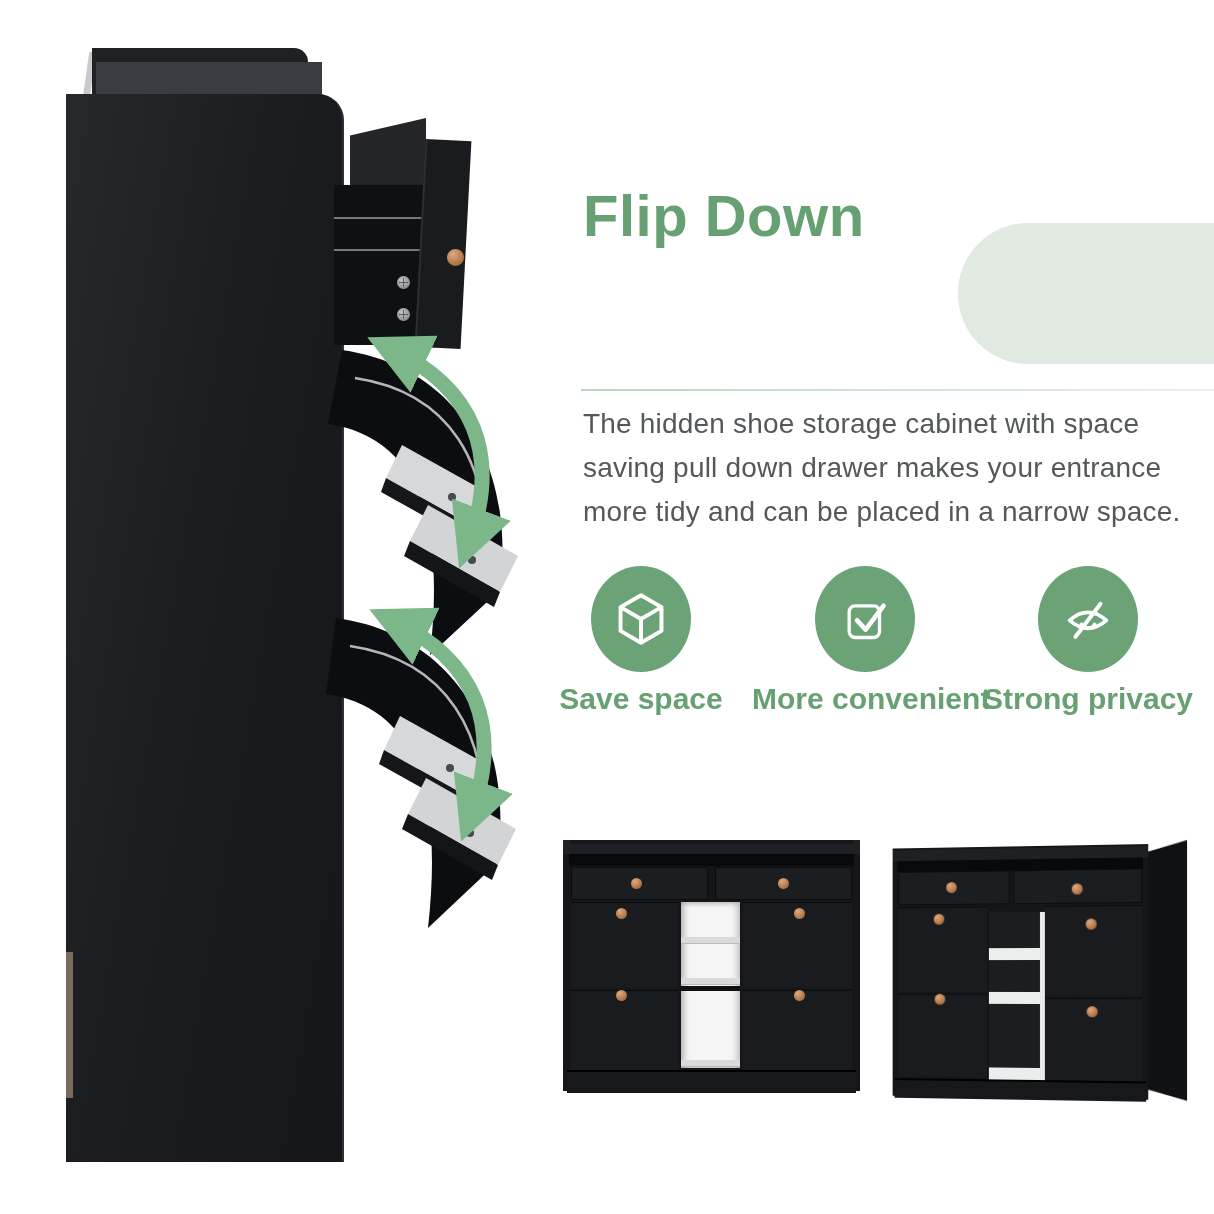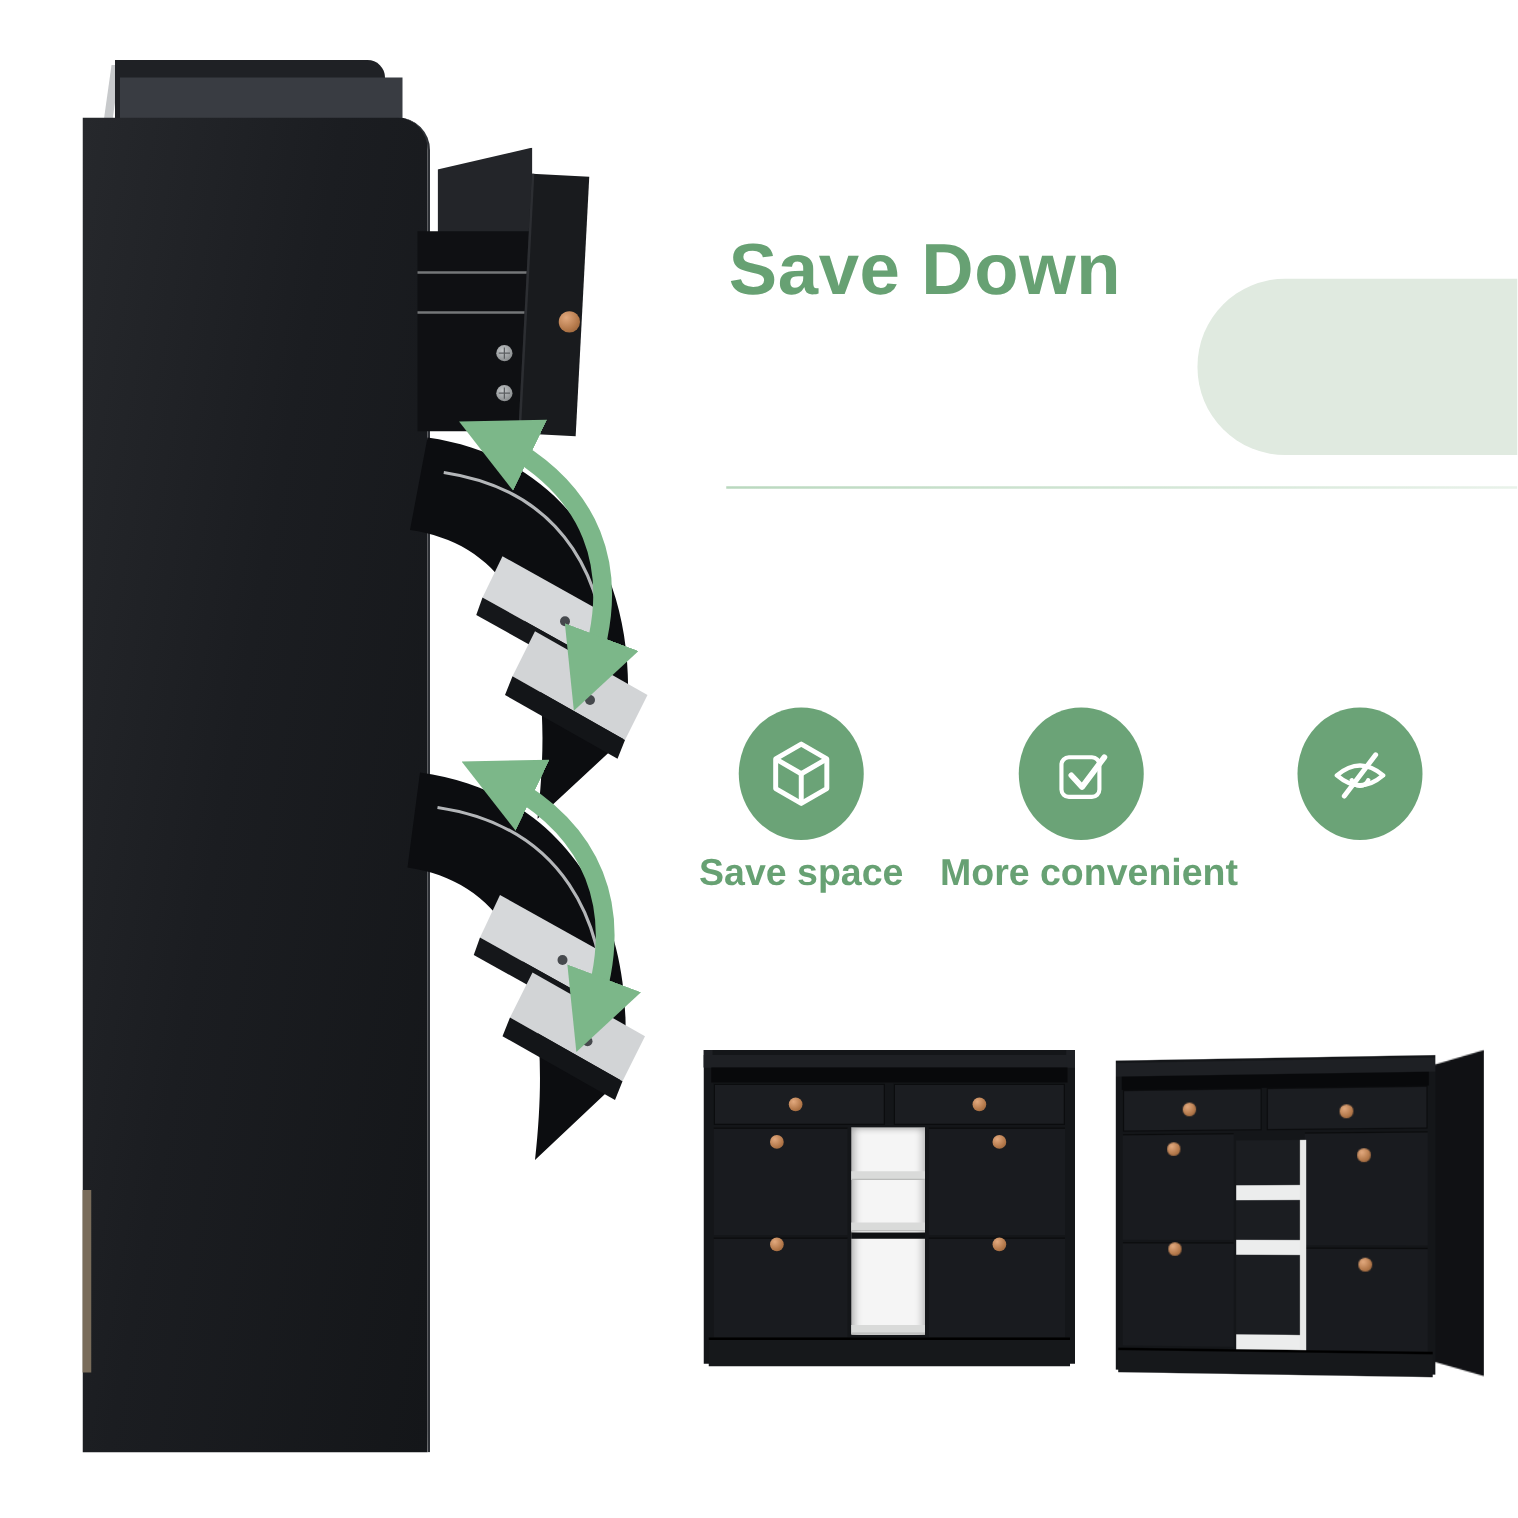--- a/index.html
+++ b/index.html
@@ -74,24 +74,25 @@
   .band{position:absolute;left:0;width:100%;height:12px;background:#eceded;}
 </style>
 </head>
 <body>
 
 <div class="canvas">
 
   <div class="pill"></div>
 
   <h1 class="headline">
-    <span style="display:block">Save Down</span>
+    <span style="display:block">Flip Down</span>
   </h1>
 
   <div class="divider"></div>
+  <p class="desc">The hidden shoe storage cabinet with space saving pull down drawer makes your entrance more tidy and can be placed in a narrow space.</p>
 
   <div class="feature f1">
     <div class="fcircle">
       <svg width="66" height="70" viewBox="0 0 100 100">
         <g fill="none" stroke="#ffffff" stroke-width="6" stroke-linejoin="round">
           <polygon points="50,14 81,32 81,68 50,86 19,68 19,32"></polygon>
           <polyline points="19,32 50,50 81,32"></polyline>
           <line x1="50" y1="50" x2="50" y2="86"></line>
         </g>
       </svg>
@@ -114,20 +115,21 @@
   <div class="feature f3">
     <div class="fcircle">
       <svg width="66" height="70" viewBox="0 0 100 100">
         <g fill="none" stroke="#ffffff" stroke-width="5.5" stroke-linecap="round" stroke-linejoin="round">
           <path d="M22,52 Q50,28 78,52 Q50,76 22,52 Z"></path>
           <path d="M40,58 A11 11 0 0 0 60,58"></path>
           <line x1="69" y1="27" x2="31" y2="77" stroke-width="6"></line>
         </g>
       </svg>
     </div>
+    <div class="flabel">Strong privacy</div>
   </div>
 
   <div>
     <div class="abs rail-sliver"></div>
     <div class="abs back-rail"></div>
     <div class="abs top-recess"></div>
     <div class="abs main-panel"></div>
     <div class="abs tan-strip"></div>
 
     <div class="abs drawer-back"></div>

